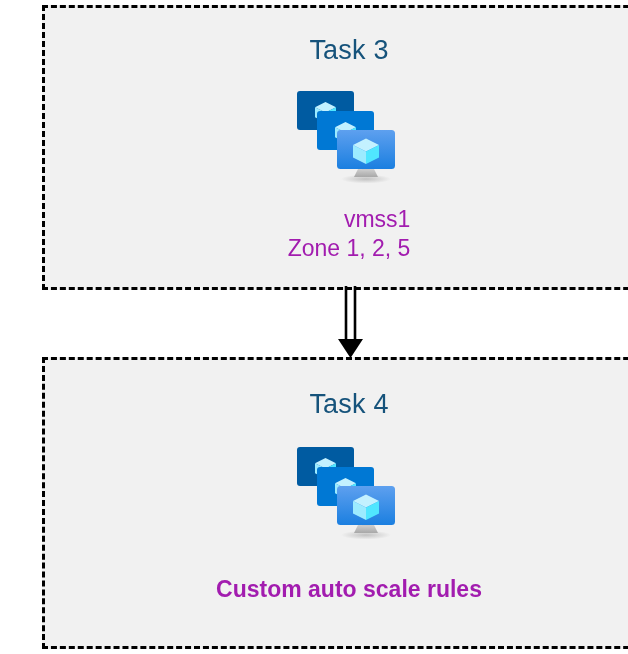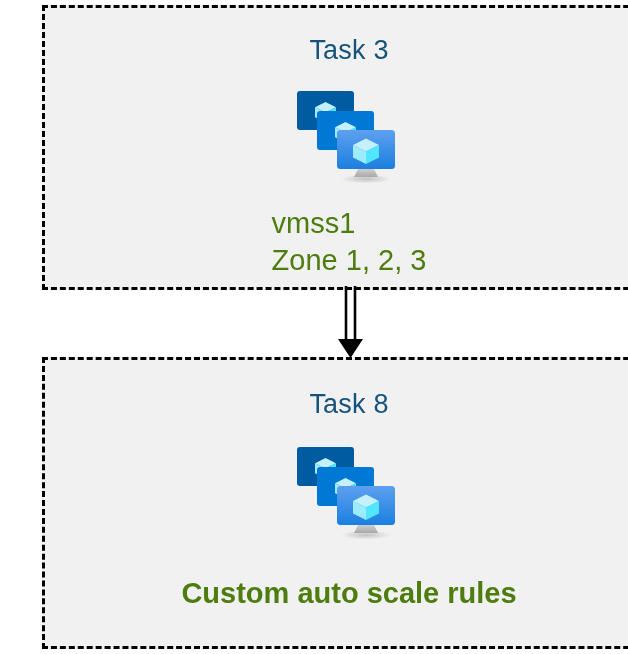--- a/index.html
+++ b/index.html
@@ -56,24 +56,24 @@
   #task-box-3 .task-title { margin-top: 29px; }
   #task-box-4 .task-title { margin-top: 31px; }
 
   .vmss-icon {
     display: block;
   }
   #task-box-3 .vmss-icon { margin-top: 21px; }
   #task-box-4 .vmss-icon { margin-top: 23px; }
 
   .caption {
-    color: #4d7c0f;
-    font-size: 29px;
+    color: #a21caf;
+    font-size: 23px;
     line-height: 1.27;
-    text-align: left;
+    text-align: right;
     white-space: nowrap;
   }
   #task-box-3 .caption-block { margin-top: 16px; }
   #task-box-4 .caption-block { margin-top: 30px; font-weight: bold; }
 
   
   #connector {
     position: absolute;
     left: 293px;
     top: 286px;
@@ -131,37 +131,37 @@
         <g>
           <polygon points="77,53.5 90,60 77,66.5 64,60" fill="#C3F1FF"></polygon>
           <polygon points="64,60 77,66.5 77,79 64,72.5" fill="#9CEBFF"></polygon>
           <polygon points="90,60 90,72.5 77,79 77,66.5" fill="#50E6FF"></polygon>
         </g>
       </svg>
     </span>
 
     <div class="caption-block">
       <div class="caption">vmss1</div>
-      <div class="caption">Zone 1, 2, 3</div>
+      <div class="caption">Zone 1, 2, 5</div>
     </div>
   </div>
 
   <span id="connector">
     <svg width="42" height="74" viewBox="0 0 42 74" xmlns="http://www.w3.org/2000/svg">
 
       <line x1="16" y1="0" x2="16" y2="55" stroke="#000000" stroke-width="2.6"></line>
       <line x1="25" y1="0" x2="25" y2="55" stroke="#000000" stroke-width="2.6"></line>
 
       <polygon points="8,53 33,53 20.5,72" fill="#000000"></polygon>
     </svg>
   </span>
 
   <div class="task-box" id="task-box-4">
 
-    <div class="task-title">Task 8</div>
+    <div class="task-title">Task 4</div>
 
     <span class="vmss-icon">
       <svg width="120" height="100" viewBox="0 0 120 100" xmlns="http://www.w3.org/2000/svg">
         <defs>
           <linearGradient id="frontScreen4" x1="0" y1="0" x2="0" y2="1">
             <stop offset="0" stop-color="#5EA0EF"></stop>
             <stop offset="1" stop-color="#1B7FE0"></stop>
           </linearGradient>
           <linearGradient id="standGrad4" x1="0" y1="0" x2="0" y2="1">
             <stop offset="0" stop-color="#CFCFCF"></stop>

